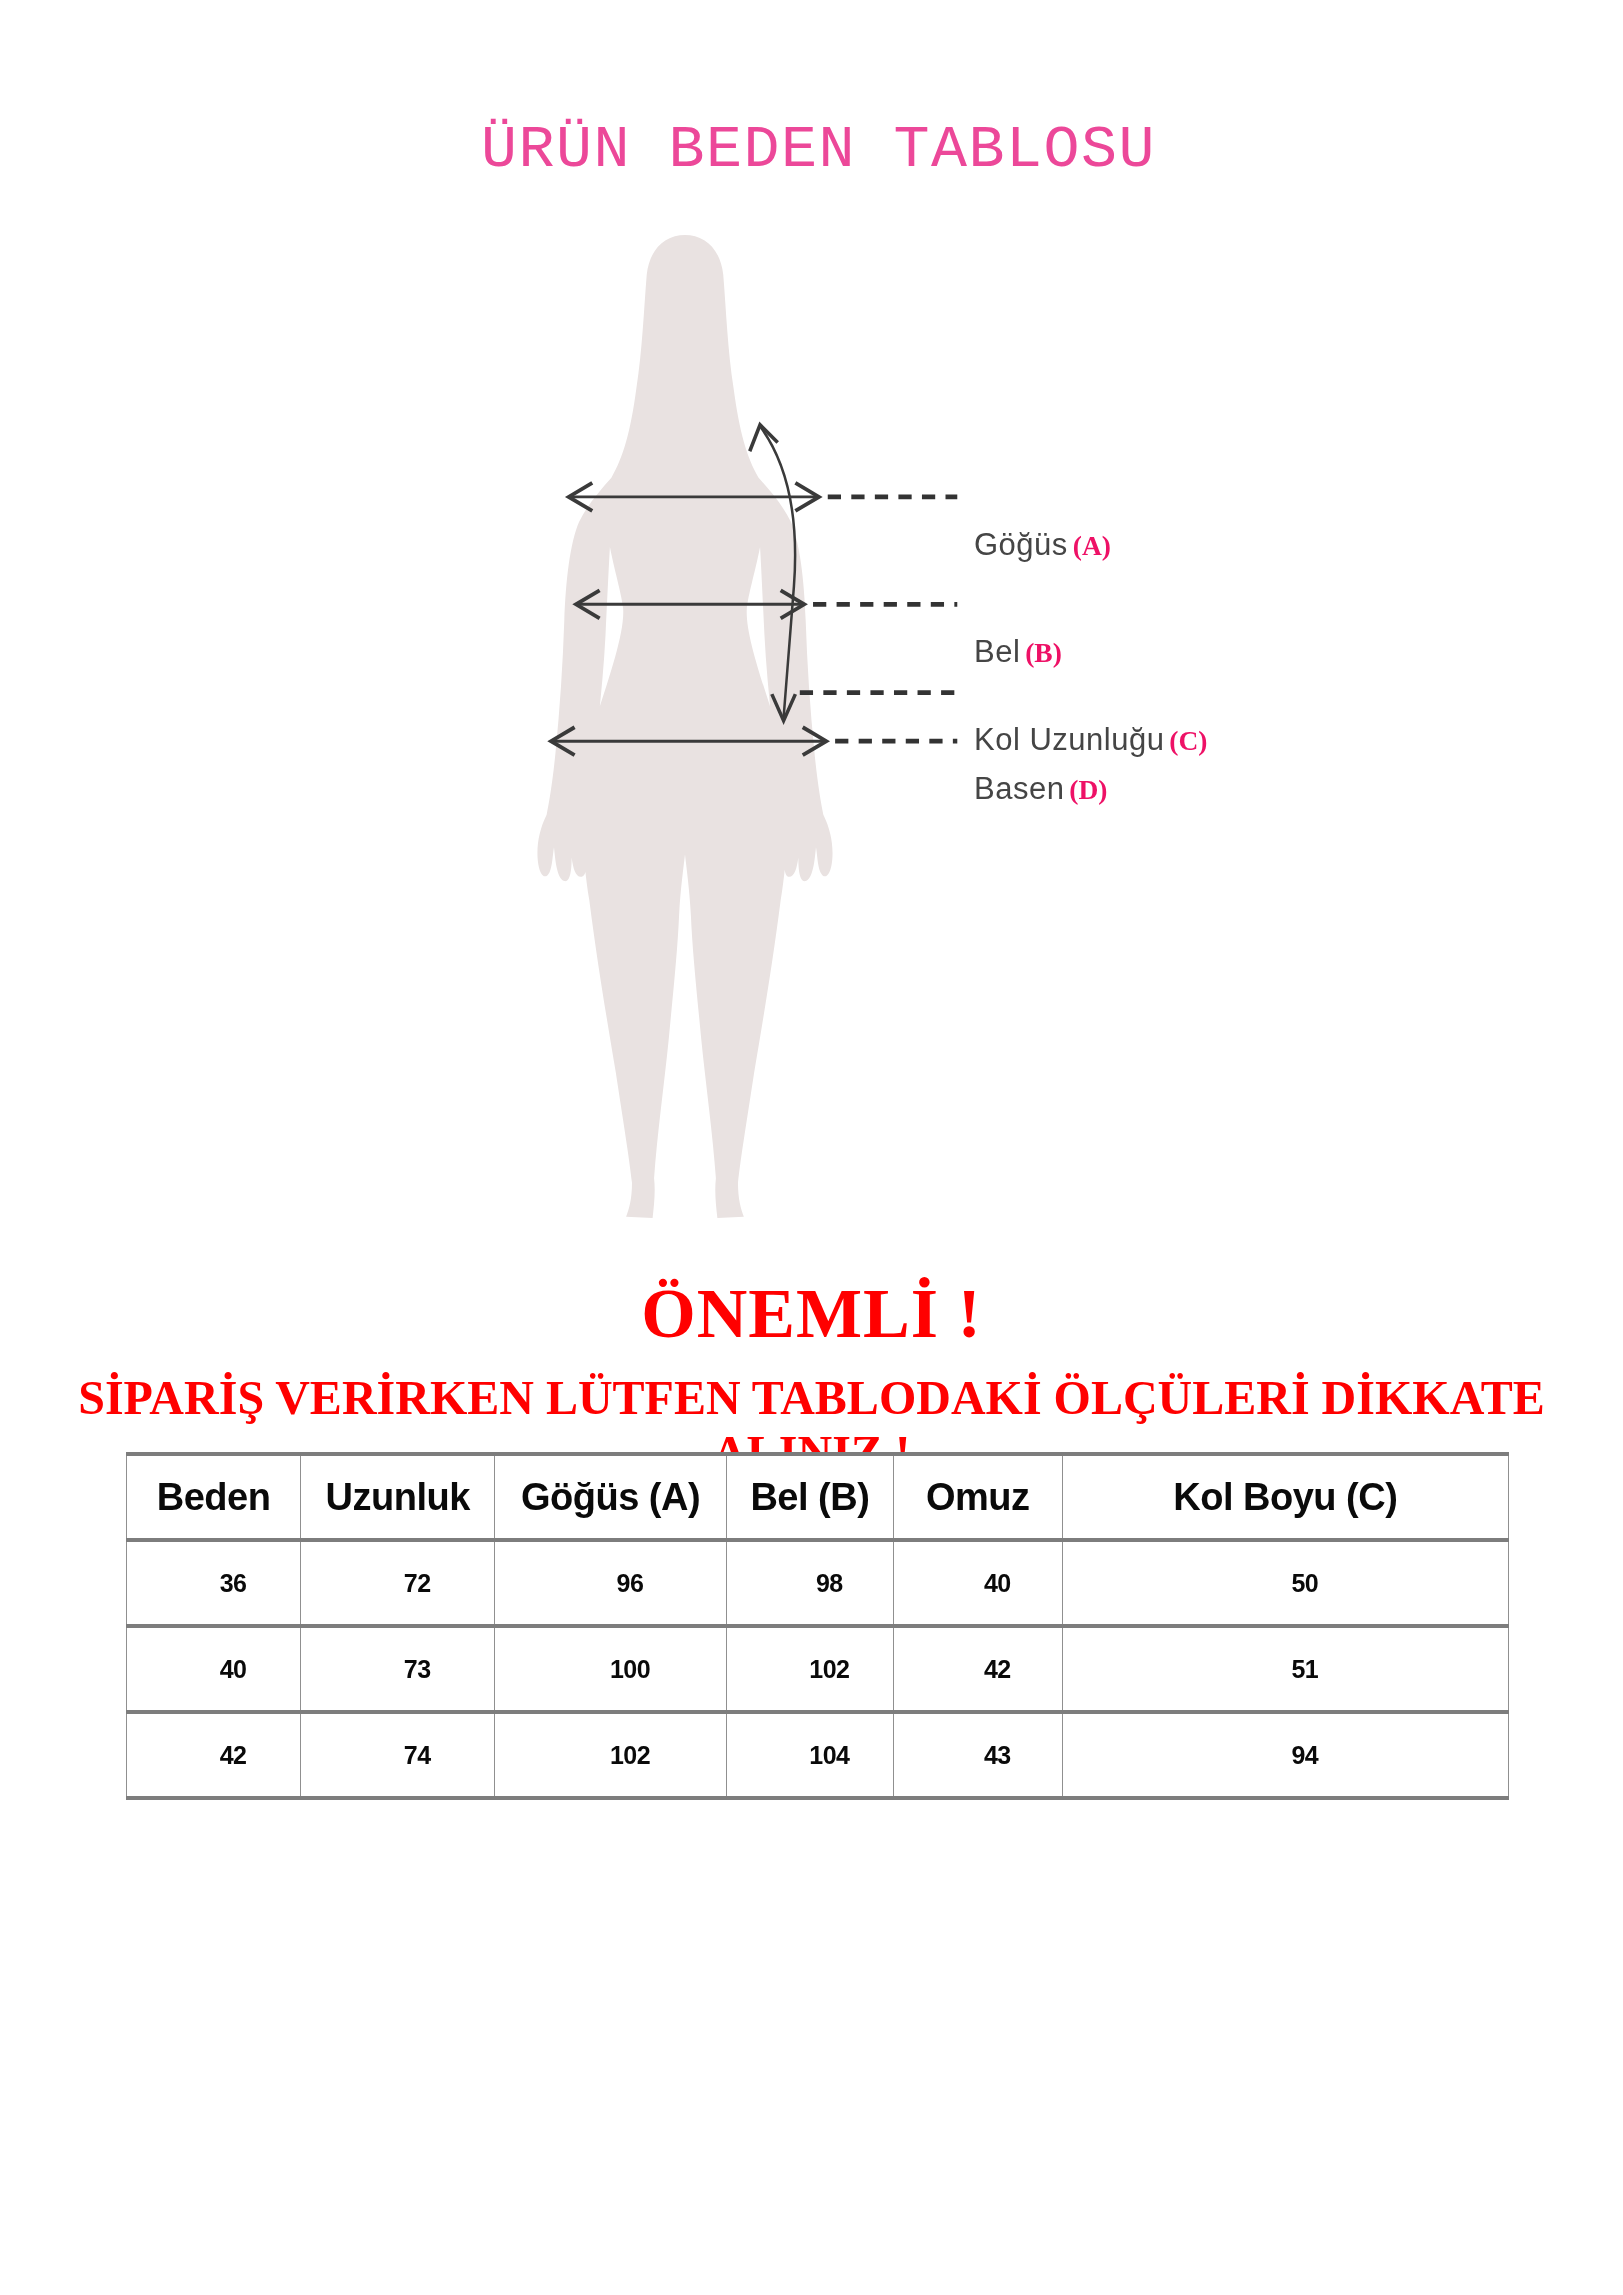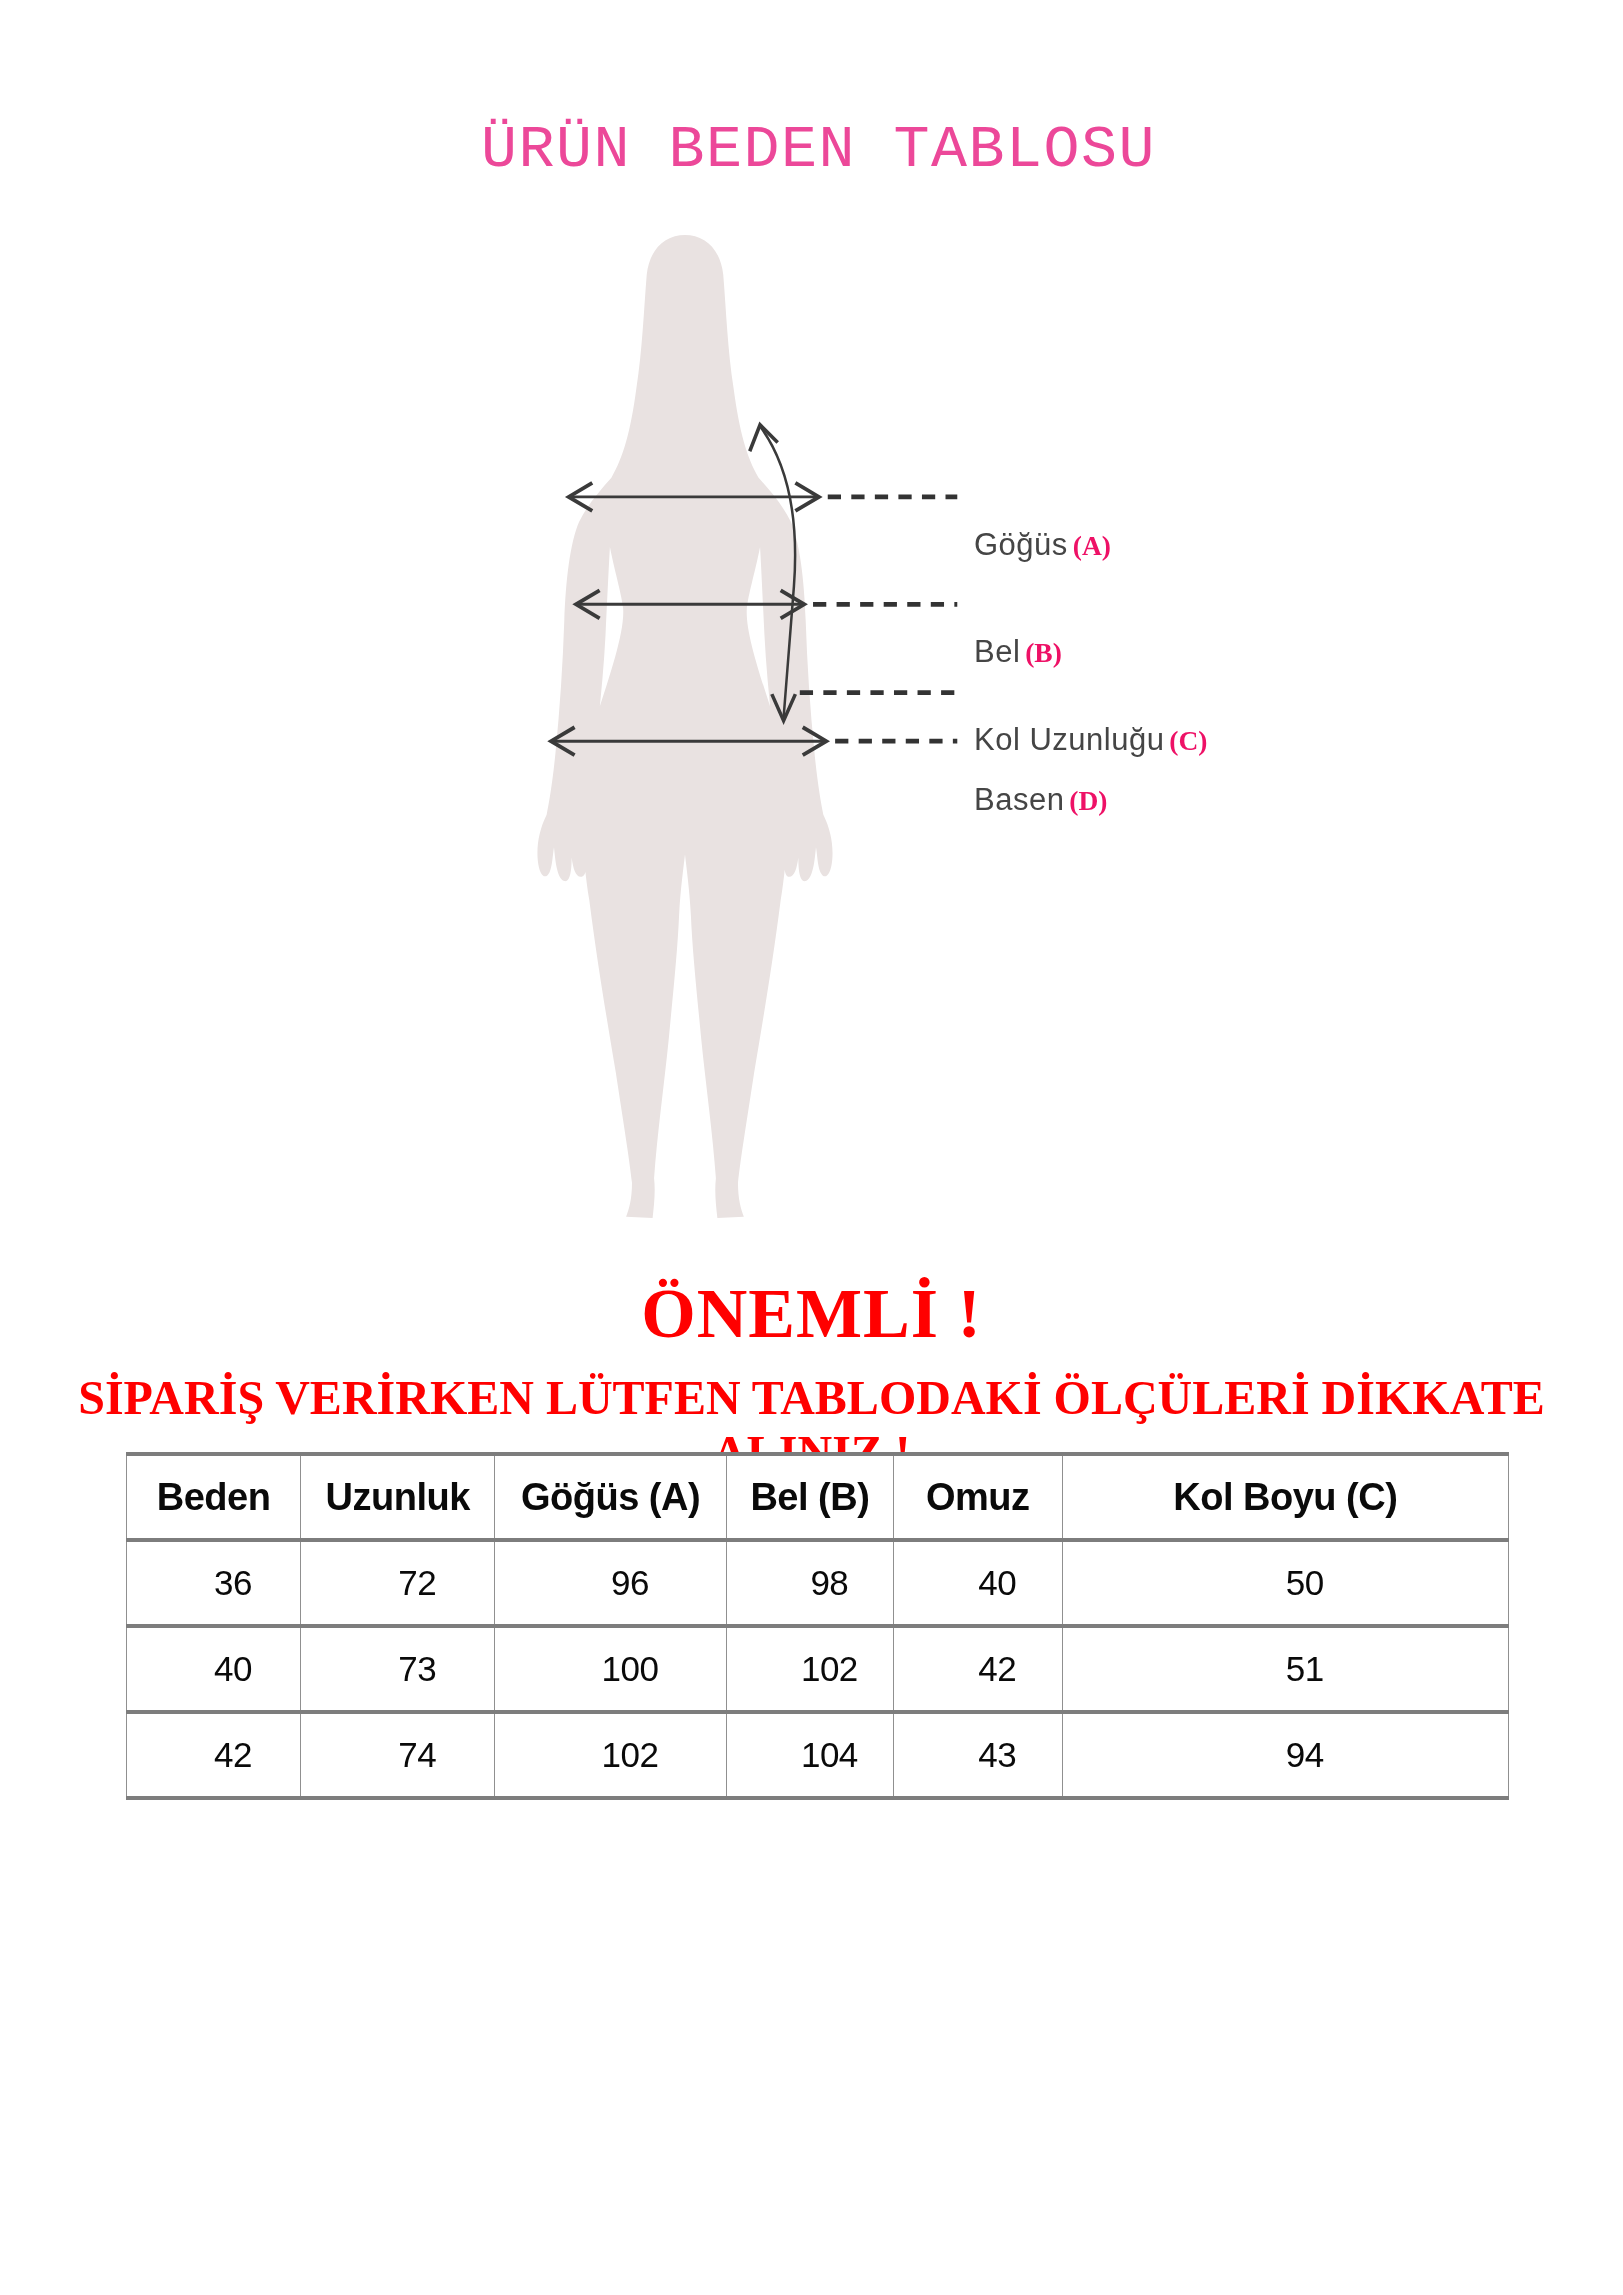--- a/index.html
+++ b/index.html
@@ -100,22 +100,22 @@
     color:#0a0a0a;
   }
   .size-table th{
     height:80px;
     font-size:38px;
     font-weight:700;
     letter-spacing:-0.5px;
   }
   .size-table td{
     height:80px;
-    font-size:35px;
-    font-weight:400;
+    font-size:25px;
+    font-weight:700;
     letter-spacing:-0.5px;
     padding-left:40px;
   }
 </style>
 </head>
 <body>
 
 <div class="page">
 
   <h1 class="page-title">ÜRÜN BEDEN TABLOSU</h1>
@@ -224,21 +224,21 @@
         <span class="code">(A)</span>
     </div>
     <div class="measure-label" style="top:370px;">
       <span class="txt">Bel</span>
         <span class="code">(B)</span>
     </div>
     <div class="measure-label" style="top:458px;">
       <span class="txt">Kol Uzunluğu</span>
         <span class="code">(C)</span>
     </div>
-    <div class="measure-label" style="top:518px;">
+    <div class="measure-label" style="top:507px;">
       <span class="txt">Basen</span>
         <span class="code">(D)</span>
     </div>
   </div>
 
   <h2 class="notice-heading">ÖNEMLİ !</h2>
   <p class="notice-sub">SİPARİŞ VERİRKEN LÜTFEN TABLODAKİ ÖLÇÜLERİ DİKKATE ALINIZ !</p>
 
   <div class="table-wrap">
     <table class="size-table">

